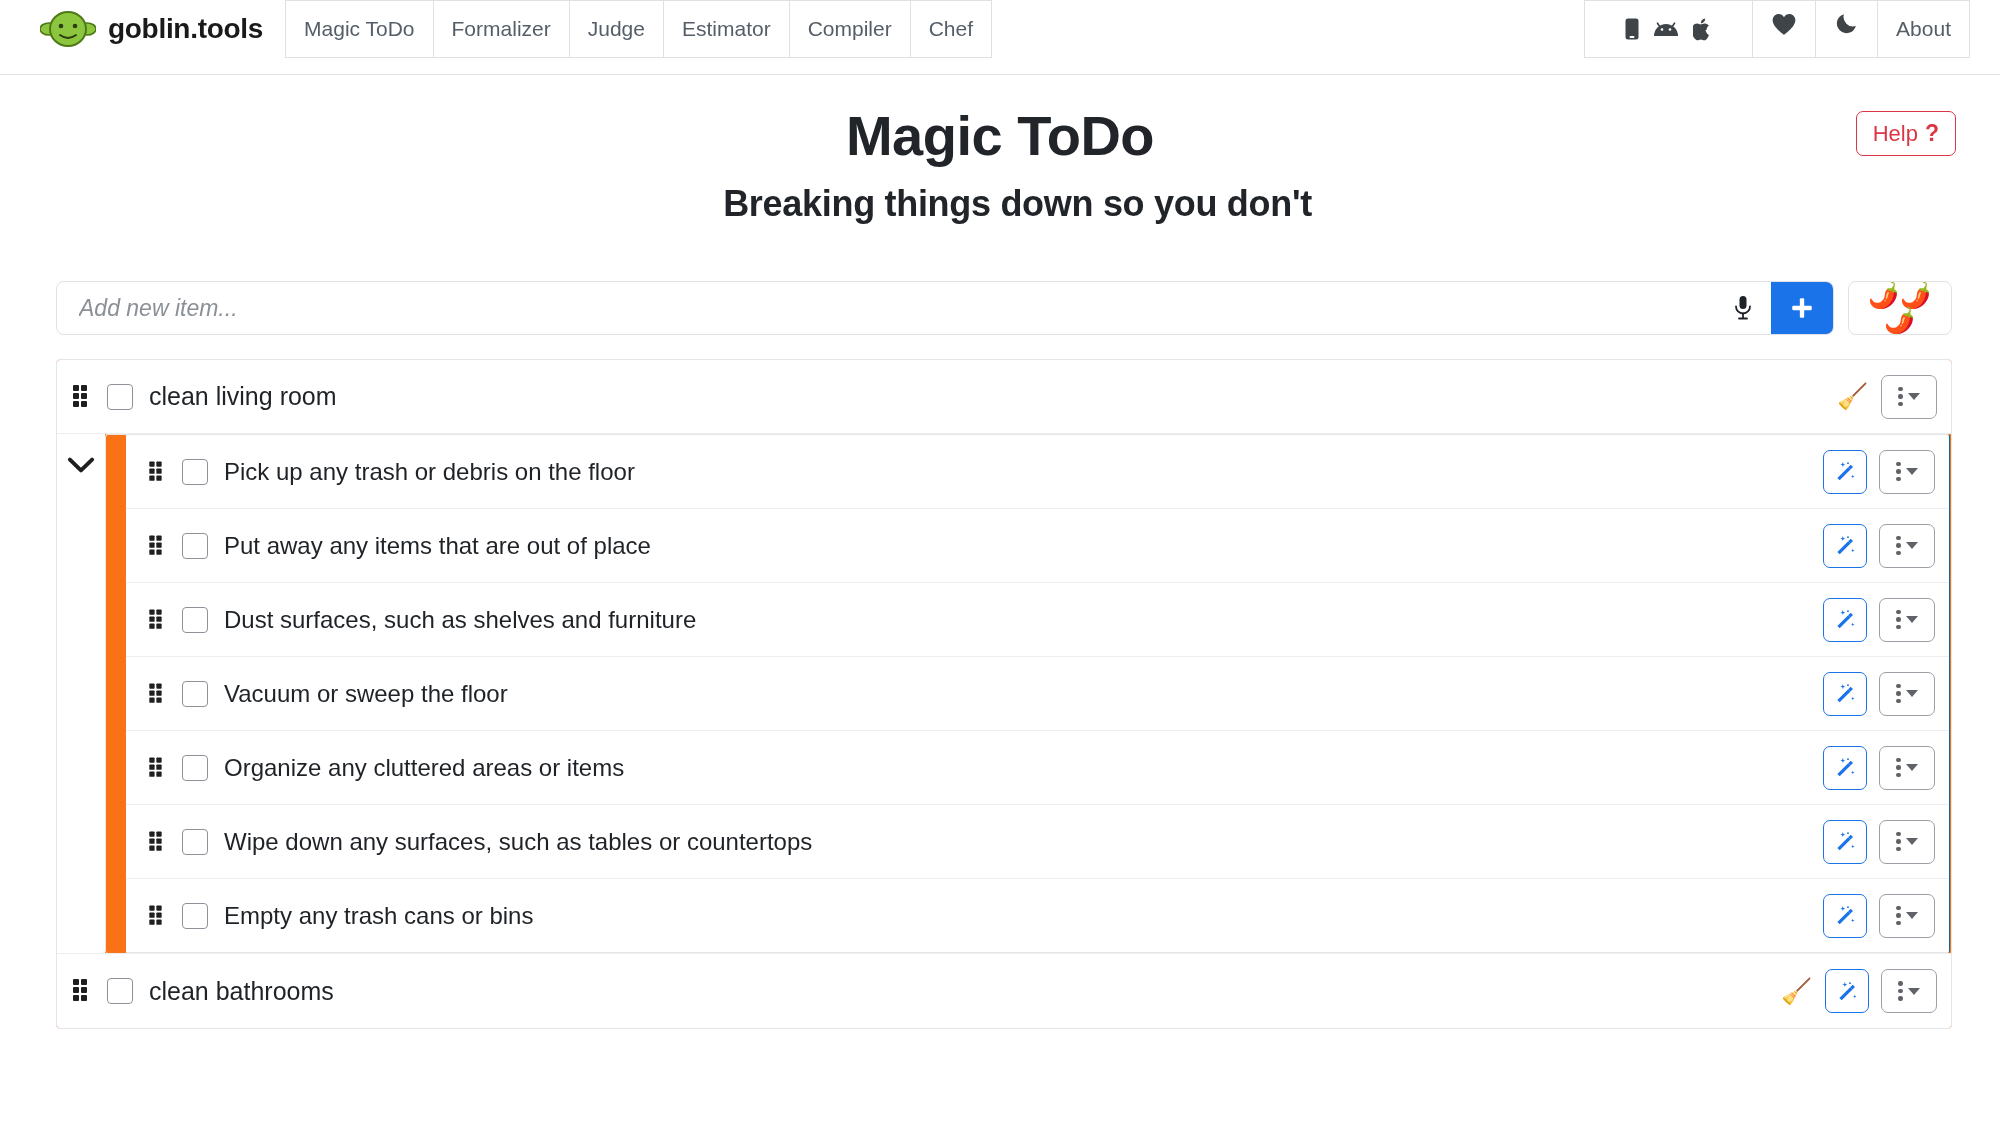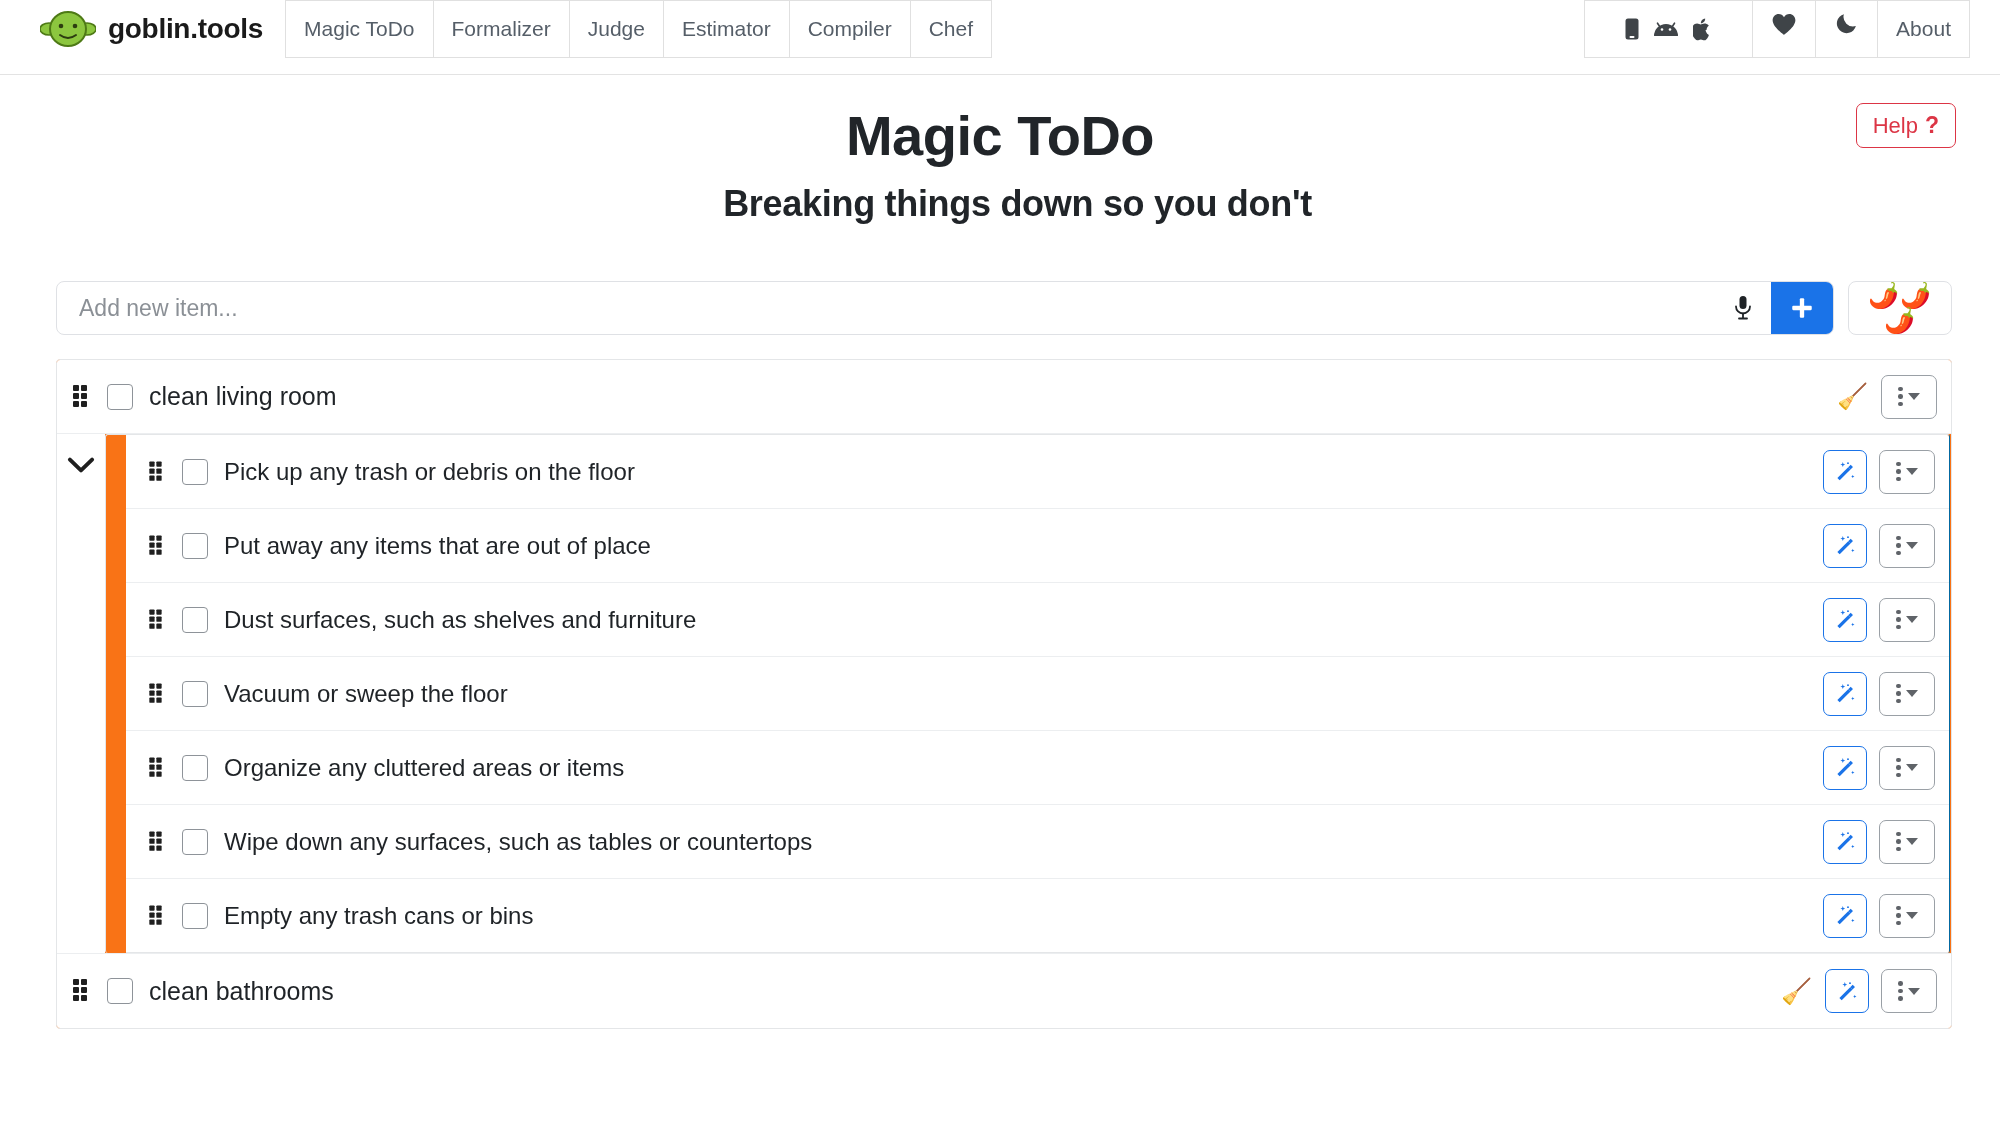--- a/index.html
+++ b/index.html
@@ -73,21 +73,21 @@
   }
   .page-sub {
     font-size: 36px;
     font-weight: 700;
     margin: 14px 0 0 0;
     letter-spacing: -0.3px;
     padding-left: 35px;
   }
   .help-btn {
     position: absolute;
-    top: 28px;
+    top: 36px;
     right: 44px;
     border: 1px solid #dc3545;
     background: #fff;
     color: #dc3545;
     border-radius: 7px;
     font-size: 22px;
     font-family: "Liberation Sans", sans-serif;
     padding: 8px 16px;
     cursor: pointer;
     display: flex;
@@ -116,20 +116,21 @@
   .new-item-input {
     flex: 1;
     border: 0;
     outline: none;
     font-size: 23px;
     font-family: "Liberation Sans", sans-serif;
     color: #8b5cf6;
     padding: 0 22px;
     height: 52px;
     background: transparent;
+    font-style: italic;
   }
   .new-item-input::placeholder { color: #8b9096; }
   .mic-btn {
     border: 0; background: #fff; cursor: pointer;
     width: 56px; display: flex; align-items: center; justify-content: center;
   }
   .add-btn {
     border: 0;
     background: #1a73e8;
     color: #fff;

